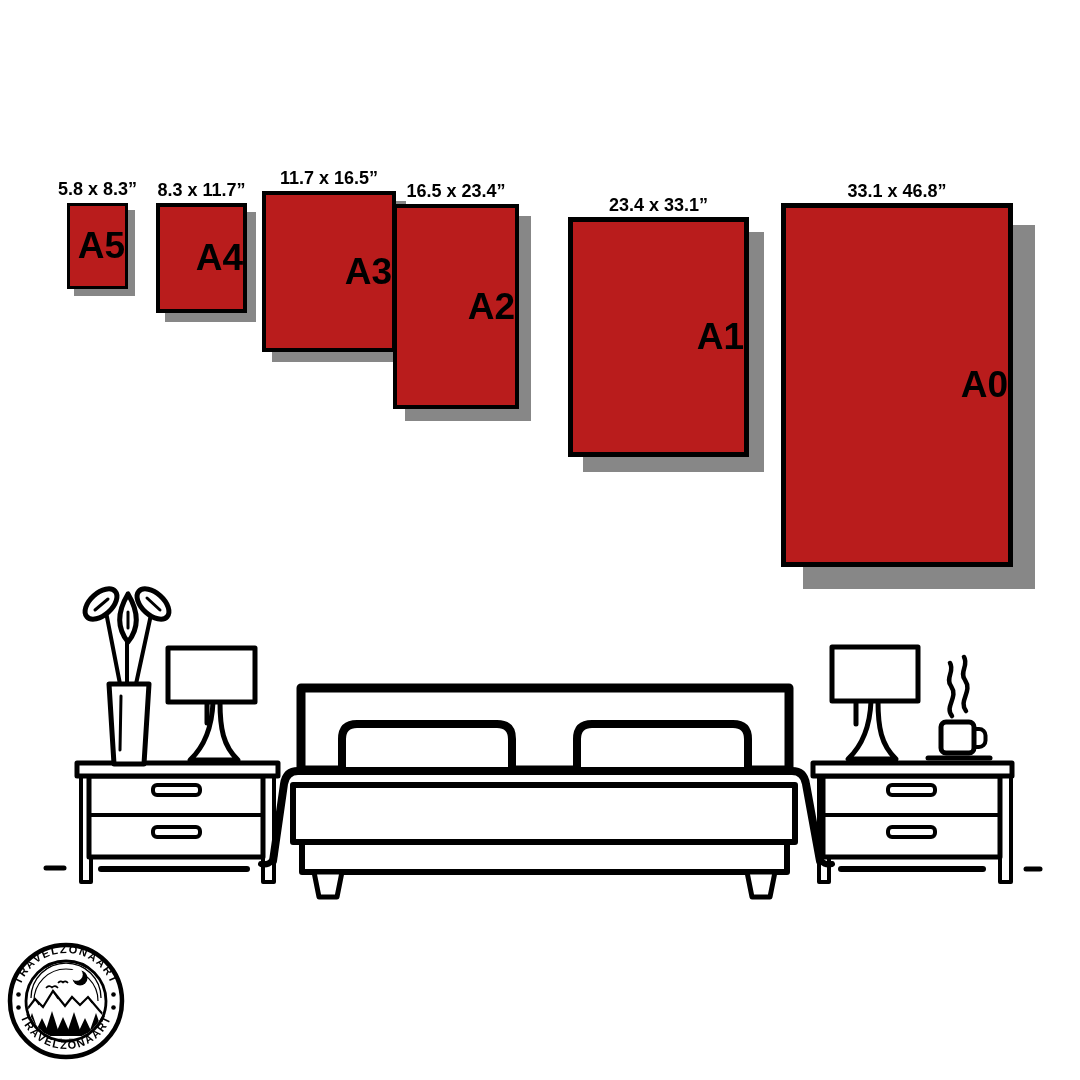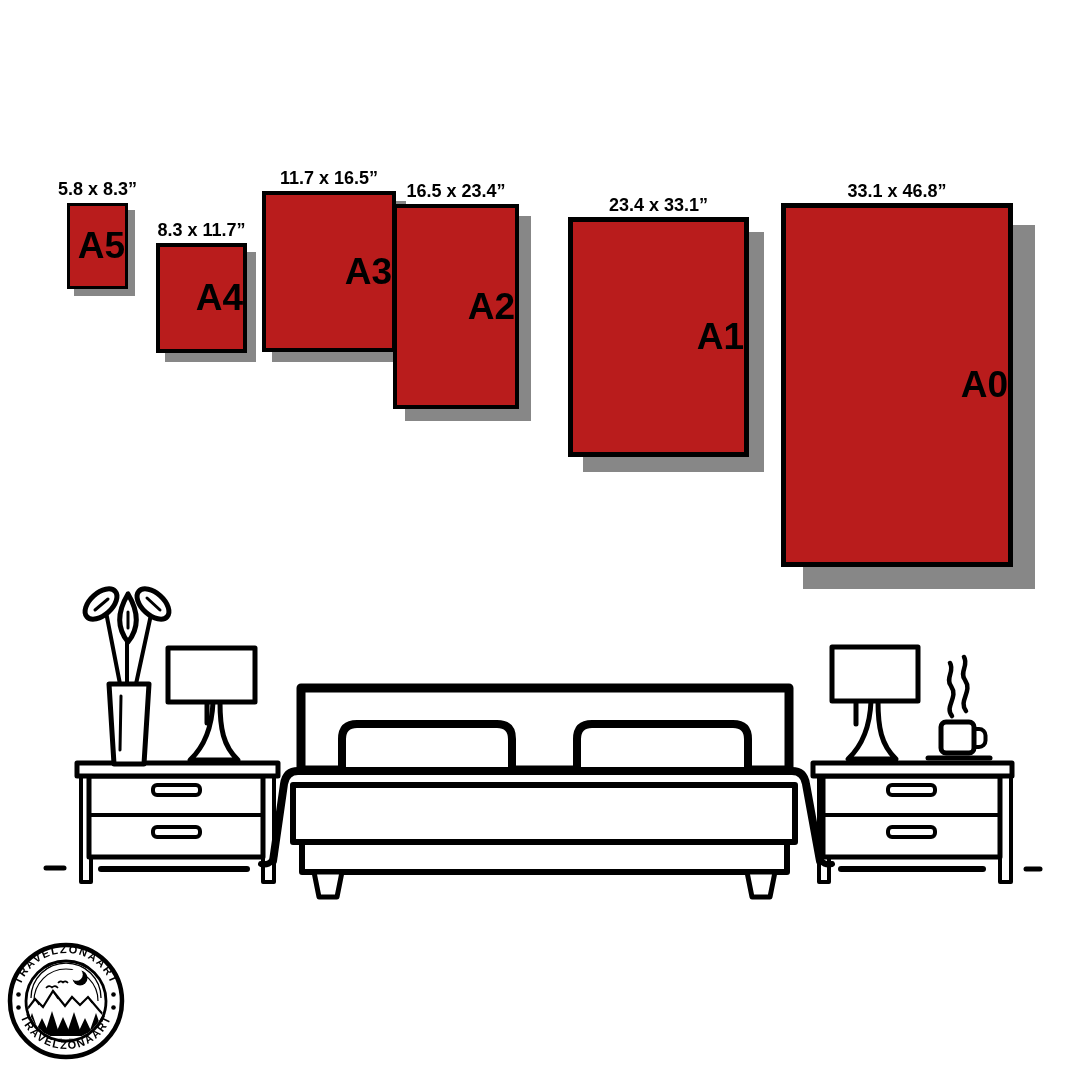--- a/index.html
+++ b/index.html
@@ -23,21 +23,21 @@
 <body>
 
 <div class="page">
 
 
   <div>
     <div class="paper" style="left:67px;top:203px;width:61px;height:86px;border-width:3px;box-shadow:7px 7px 0 0 #878787;">
       <span class="dim-label">5.8 x 8.3”</span>
       <span class="size-letter">A5</span>
     </div>
-    <div class="paper" style="left:156px;top:203px;width:91px;height:110px;border-width:4px;box-shadow:9px 9px 0 0 #878787;margin-top:40px;">
+    <div class="paper" style="left:156px;top:203px;width:91px;height:110px;border-width:4px;box-shadow:9px 9px 0 0 #878787;">
       <span class="dim-label">8.3 x 11.7”</span>
       <span class="size-letter">A4</span>
     </div>
     <div class="paper" style="left:262px;top:191px;width:134px;height:161px;border-width:4px;box-shadow:10px 10px 0 0 #878787;">
       <span class="dim-label">11.7 x 16.5”</span>
       <span class="size-letter">A3</span>
     </div>
     <div class="paper" style="left:393px;top:204px;width:126px;height:205px;border-width:4px;box-shadow:12px 12px 0 0 #878787;">
       <span class="dim-label">16.5 x 23.4”</span>
       <span class="size-letter">A2</span>

